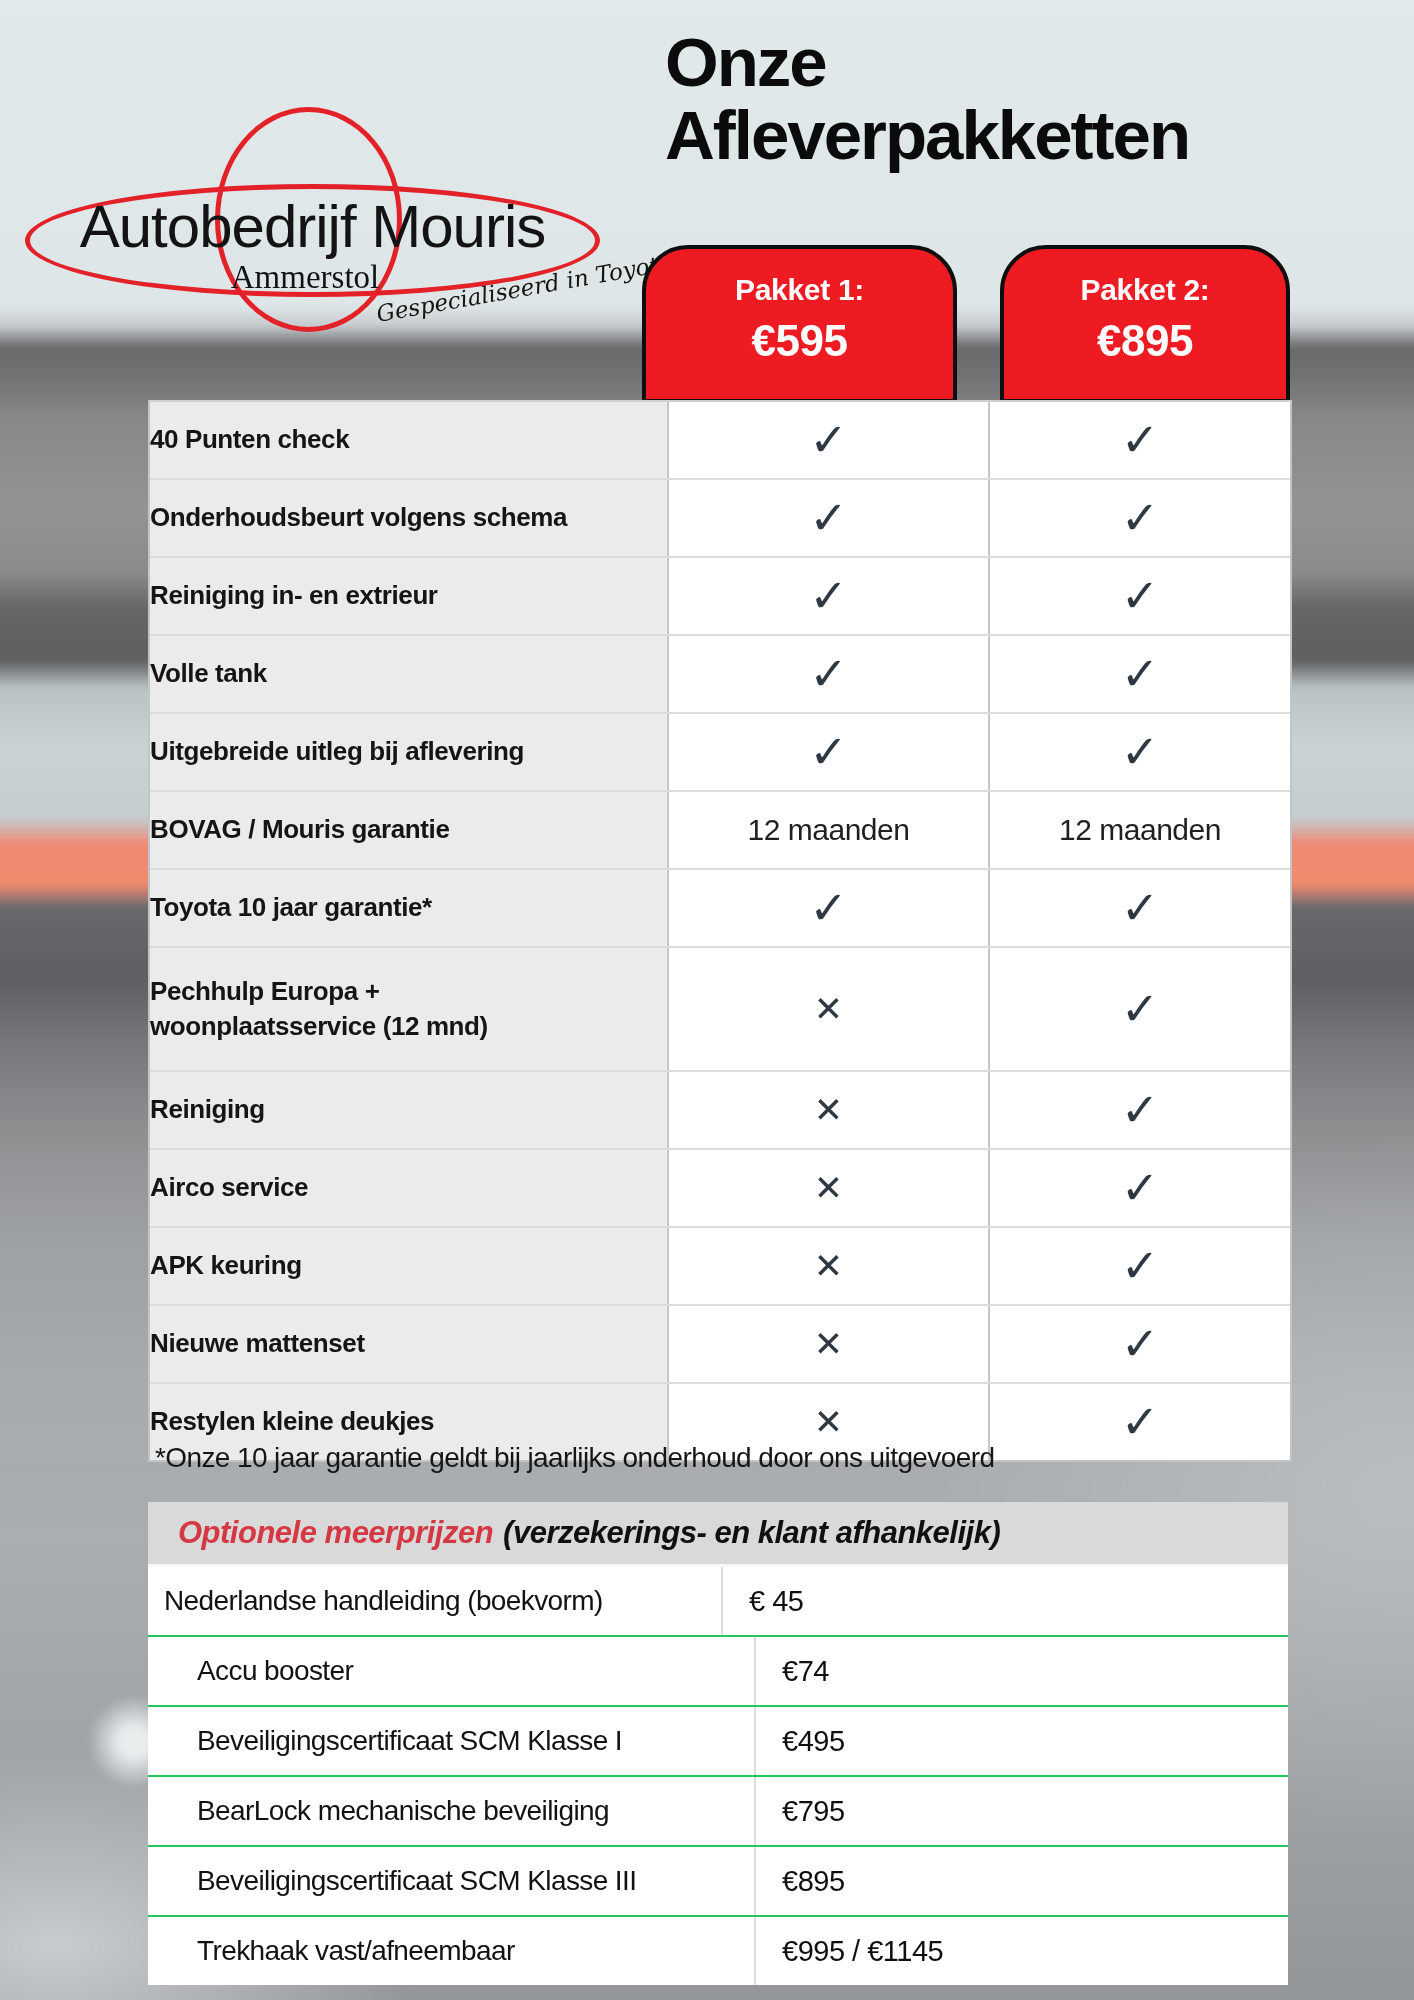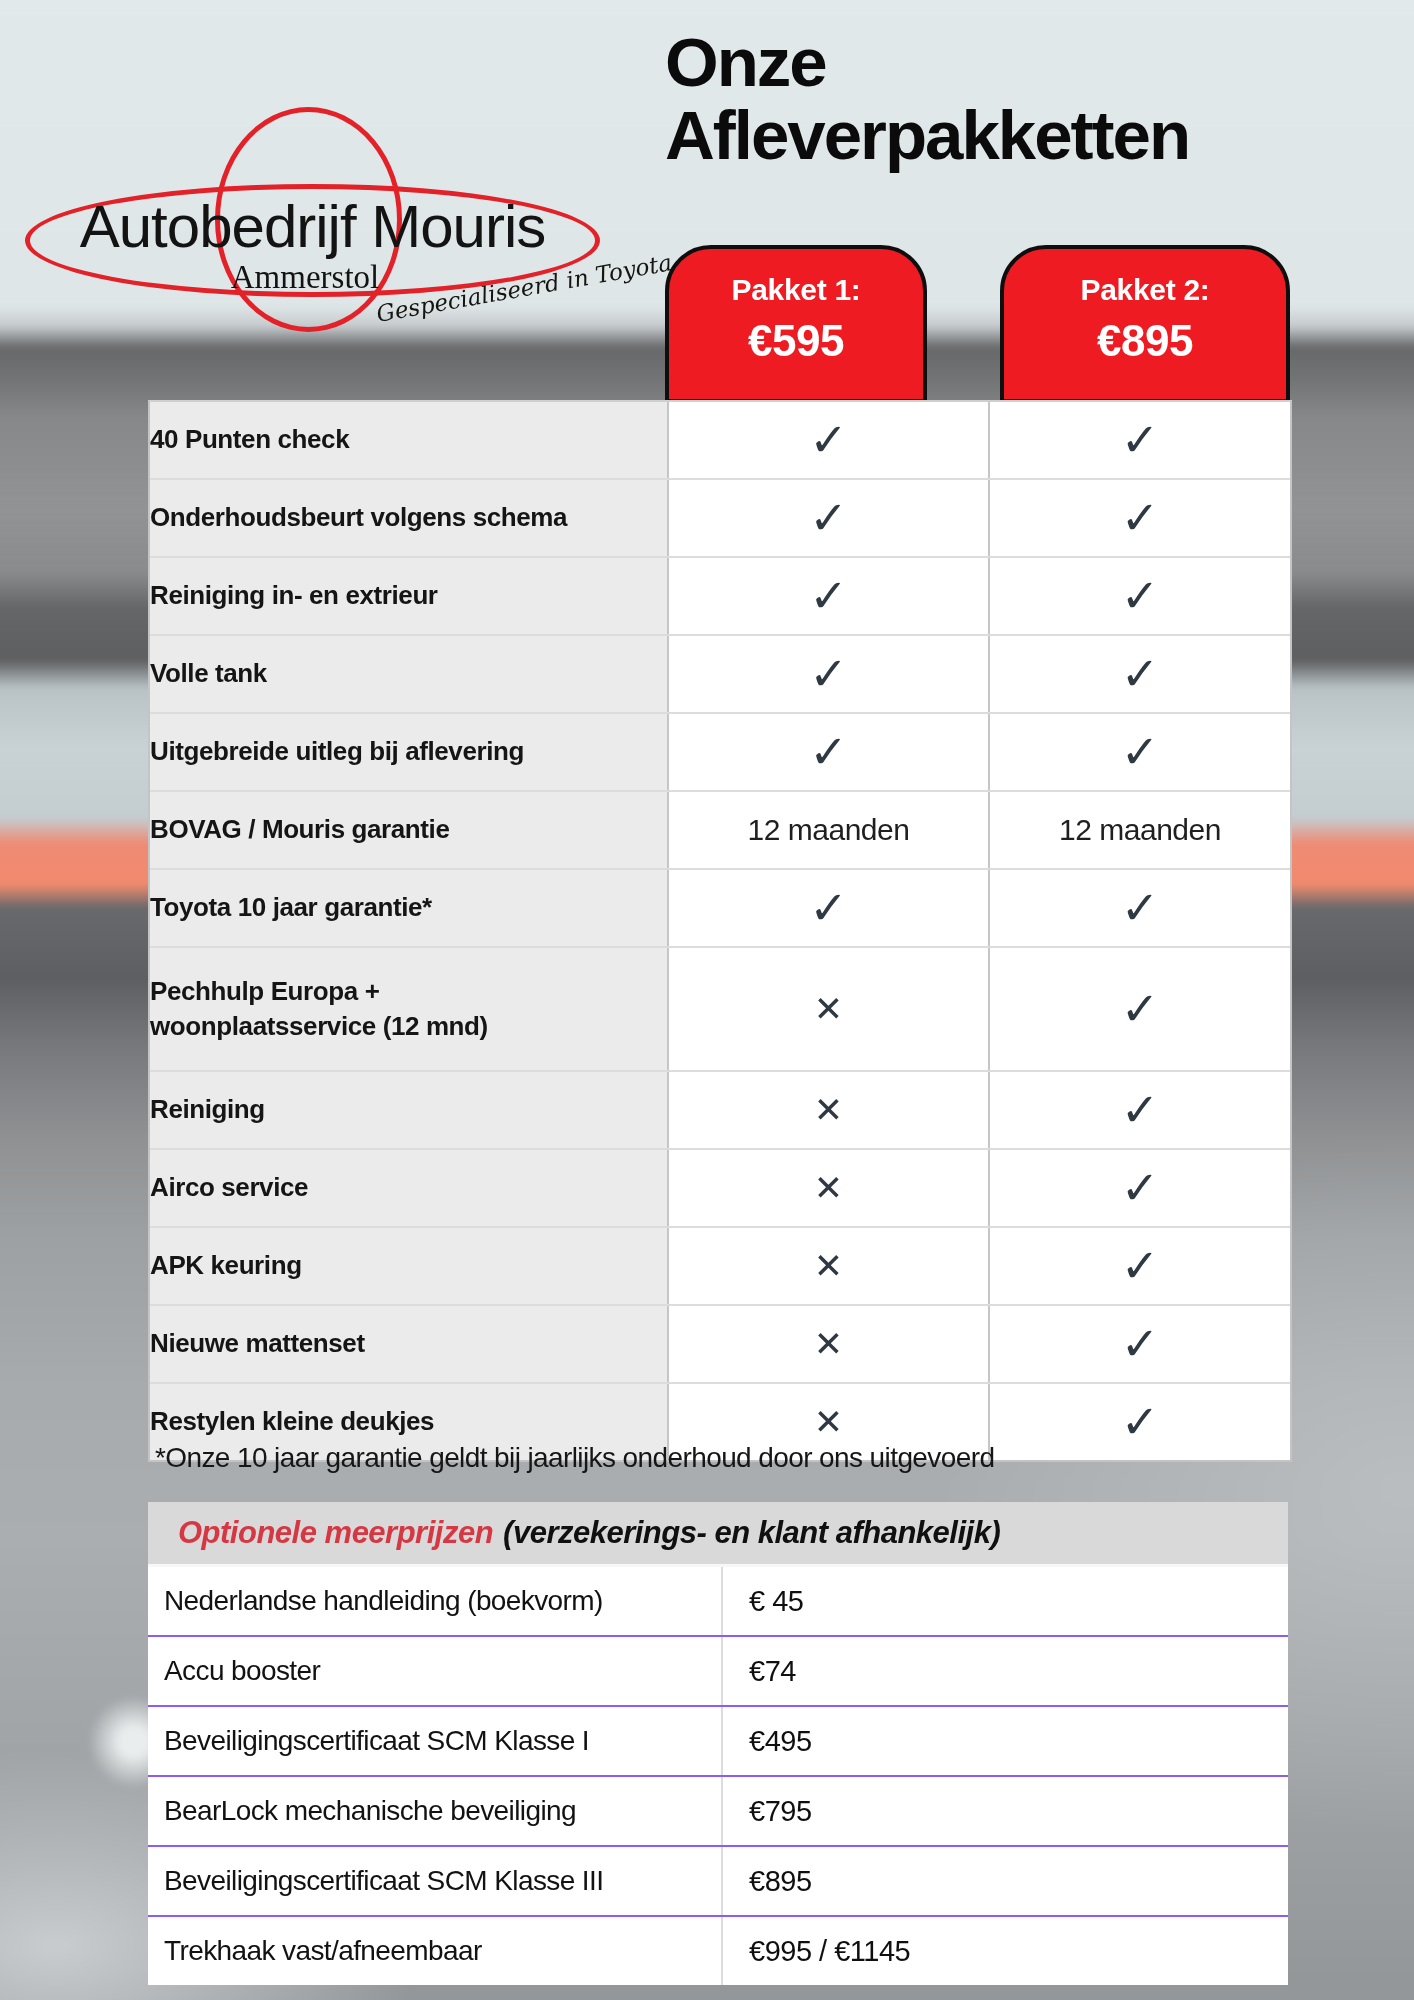--- a/index.html
+++ b/index.html
@@ -39,21 +39,21 @@
   .tagline{position:absolute;left:375px;top:238px;width:220px;text-align:center;
     font-family:"DejaVu Serif", serif;font-style:italic;font-size:23px;color:#15150f;
     transform:rotate(-10deg);white-space:nowrap;}
   
   .title{position:absolute;left:665px;top:26px;margin:0;
     font-size:69px;line-height:1.06;font-weight:700;letter-spacing:-2px;color:#0b0b0c;}
   
   .pk{position:absolute;top:245px;height:158px;background:#ee1b23;
     border:4px solid #0e0e0e;border-radius:46px 46px 0 0;box-sizing:border-box;
     text-align:center;color:#fff;}
-  .pk1{left:665px;width:262px;}
+  .pk1{left:642px;width:315px;}
   .pk2{left:1000px;width:290px;}
   .pk-name{margin-top:24px;font-size:30px;font-weight:700;letter-spacing:-.3px;}
   .pk-price{margin-top:9px;font-size:44px;font-weight:700;letter-spacing:-.5px;}
   
   .cmp{position:absolute;left:148px;top:400px;width:1144px;box-sizing:border-box;
     border:2px solid #c4c4c4;border-top:2px solid #cfcfcf;background:#fff;}
   .cmp-row{display:flex;height:76px;}
   .cmp-row.tall{height:122px;}
   .cmp-row + .cmp-row{border-top:2px solid #dcdcdc;}
   .cmp-label{width:517px;box-sizing:border-box;background:#ebebeb;
@@ -72,21 +72,21 @@
   .footnote{position:absolute;left:155px;top:1442px;width:1100px;
     font-size:28px;color:#161616;letter-spacing:-.6px;}
   
   .opt{position:absolute;left:148px;top:1502px;width:1140px;}
   .opt-head{height:62px;background:#d9d9d9;display:flex;align-items:center;
     padding-left:30px;box-sizing:border-box;font-size:31px;font-weight:700;letter-spacing:-.5px;font-style:italic;}
   .opt-red{color:#d63843;}
   .opt-black{color:#101010;margin-left:10px;}
   .opt-rows{border-top:3px solid #f7f7f7;}
   .opt-row{display:flex;height:68px;background:#fff;}
-  .opt-row + .opt-row{border-top:2px solid #8b5cf6;}
+  .opt-row + .opt-row{border-top:2px solid #22c55e;padding-left:33px;}
   .opt-label{width:573px;box-sizing:border-box;display:flex;align-items:center;
     padding-left:16px;font-size:28px;color:#121212;letter-spacing:-.6px;}
   .opt-price{flex:1;box-sizing:border-box;border-left:2px solid #dcdcdc;
     display:flex;align-items:center;padding-left:26px;
     font-size:29px;color:#0f0f0f;letter-spacing:-.5px;}
 </style>
 </head>
 <body>
 
 <div class="page">

